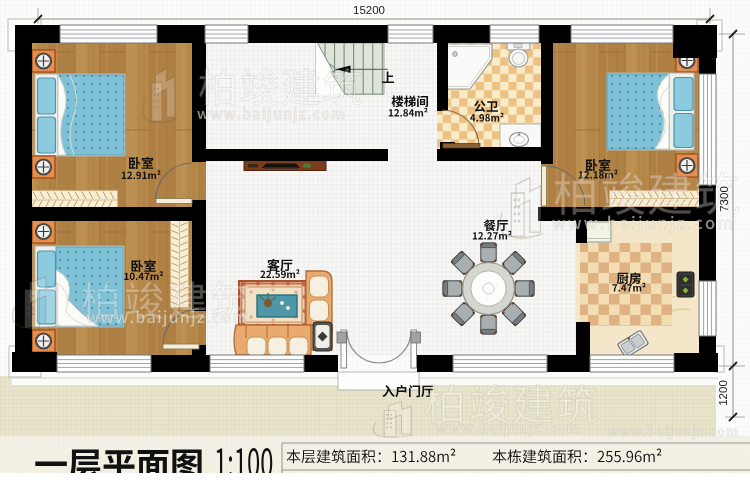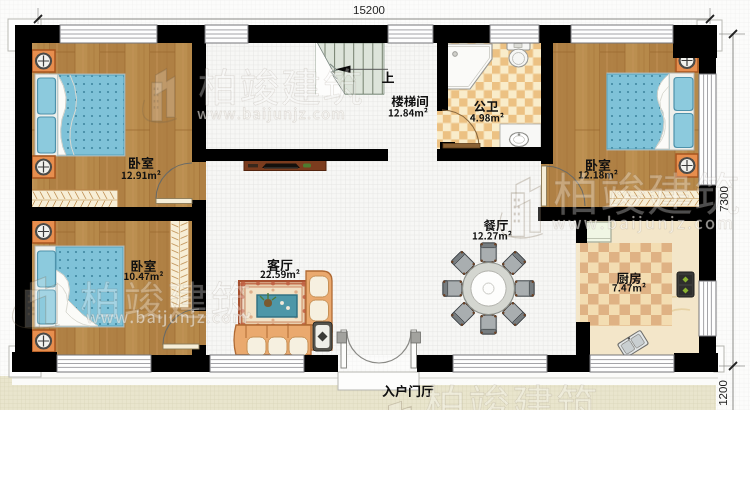--- a/index.html
+++ b/index.html
@@ -1,14 +1,14 @@
 <!DOCTYPE html>
 <html><head><meta charset="utf-8"><style>
 html,body{margin:0;padding:0;background:#fff;}
-#plan{width:750px;height:410px;position:relative;font-family:"Liberation Sans",sans-serif;border-radius:28px;}
+#plan{width:750px;height:473px;position:relative;font-family:"Liberation Sans",sans-serif;border-radius:28px;}
 </style></head><body>
 <div id="plan">
 <svg width="750" height="494" viewBox="0 0 750 494" xmlns="http://www.w3.org/2000/svg" shape-rendering="auto">
 <defs>
 <pattern id="pgrid" width="4.4" height="4.4" patternUnits="userSpaceOnUse">
  <rect width="4.4" height="4.4" fill="#fcfcfb"></rect>
  <path d="M0 0H4.4M0 0V4.4" stroke="#efefec" stroke-width="0.7"></path>
 </pattern>
 <pattern id="tile" width="4.6" height="4.6" patternUnits="userSpaceOnUse">
  <rect width="4.6" height="4.6" fill="#f7f7f5"></rect>

